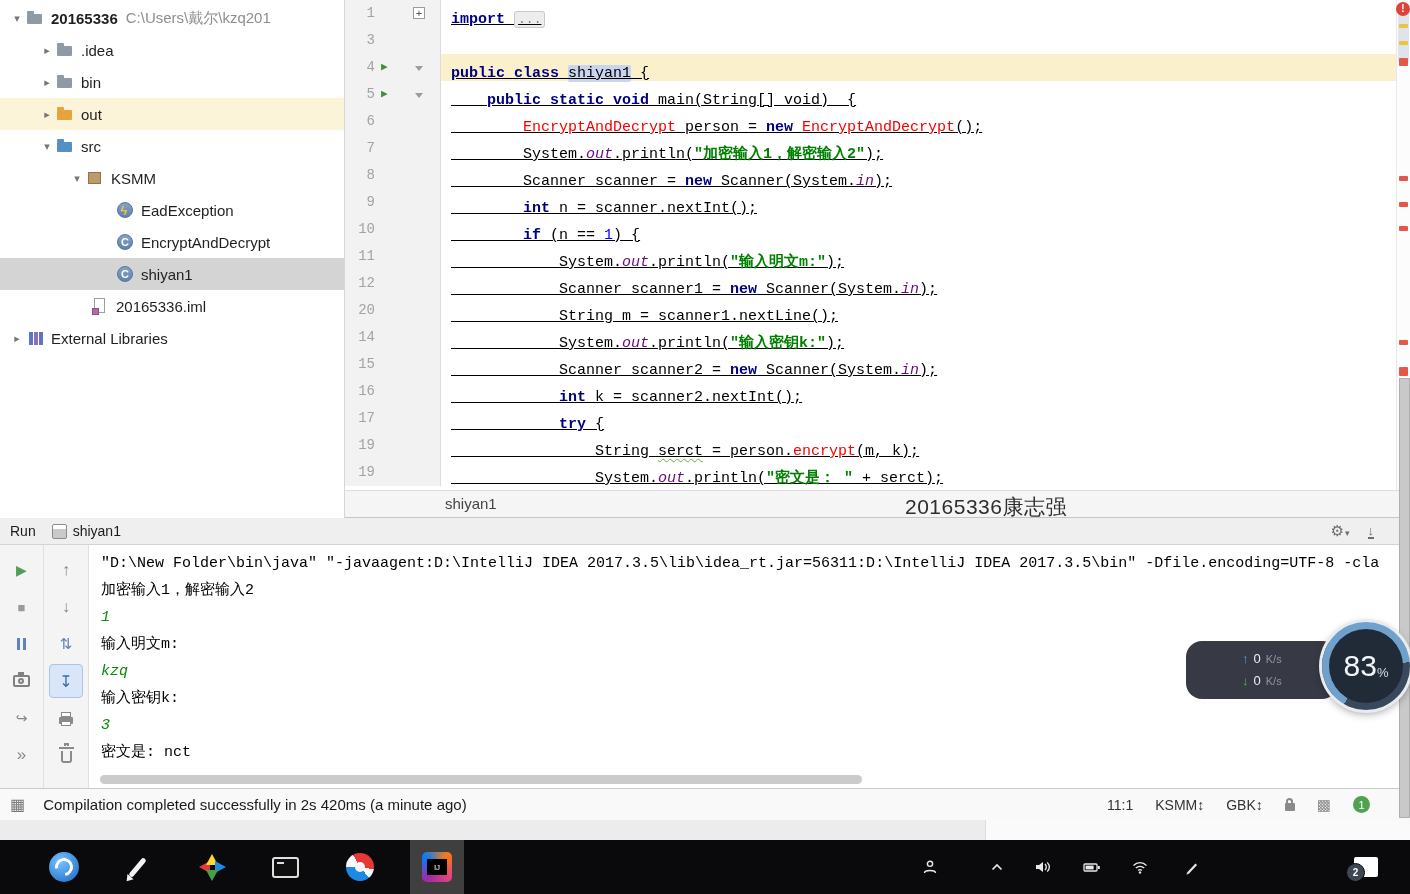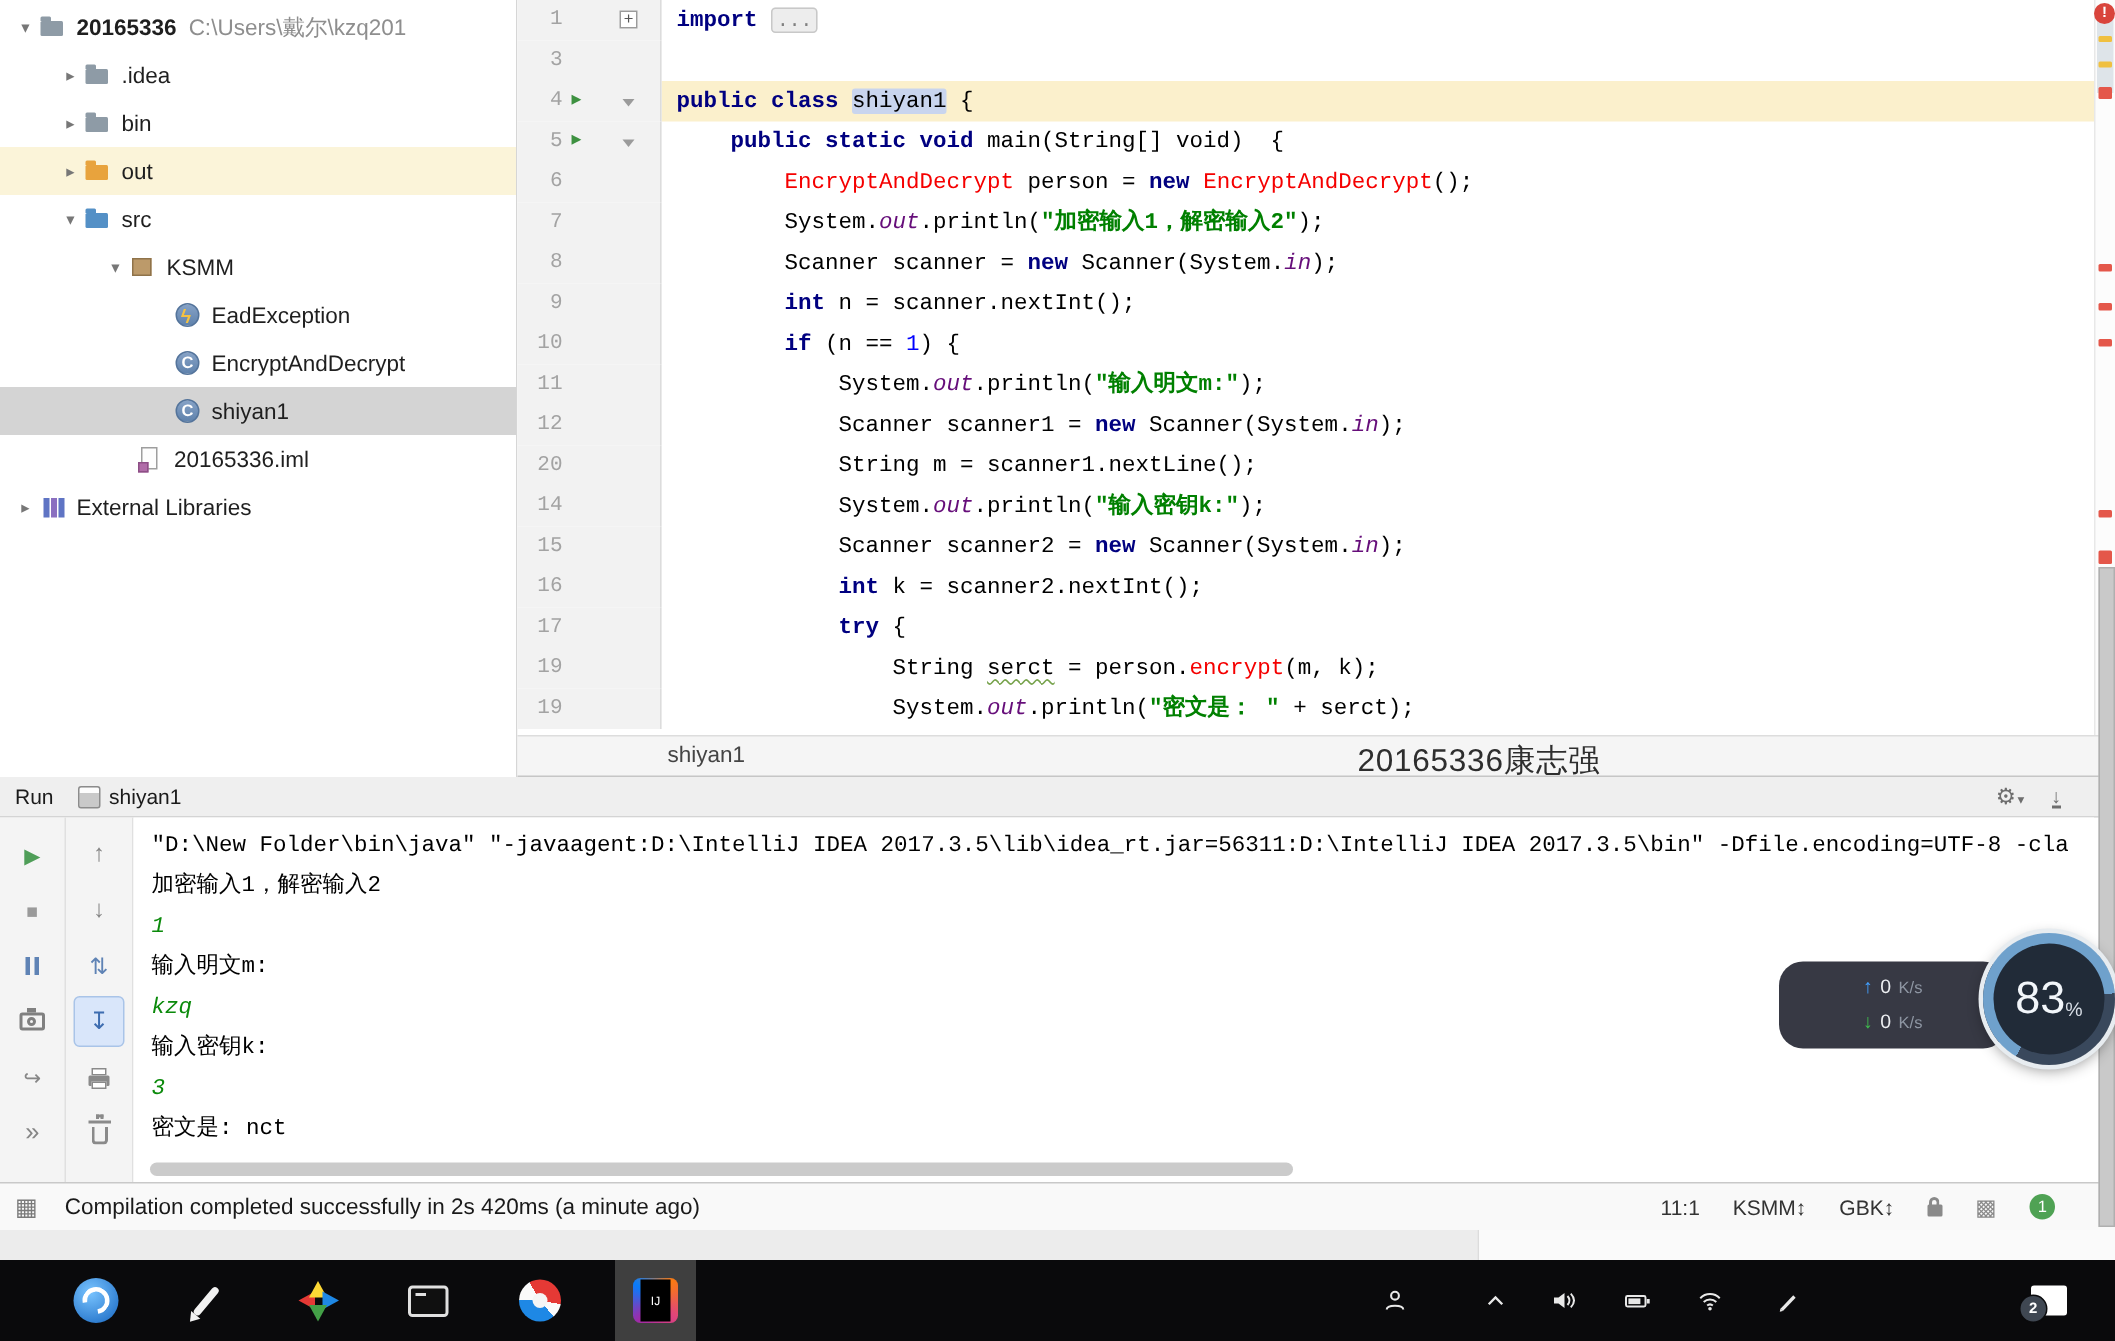--- a/index.html
+++ b/index.html
@@ -39,21 +39,21 @@
   
   .editor{position:absolute;left:345px;top:0;width:1051px;height:490px;background:#fff;overflow:hidden;
           font-family:"Liberation Mono",monospace;font-size:15px;}
   .cl{display:flex;height:27px;white-space:pre;}
   .gut{flex:none;width:96px;background:#F2F2F2;border-right:1px solid #DCDCDC;position:relative;box-sizing:border-box;}
   .lnum{position:absolute;left:0;top:0;width:30px;text-align:right;color:#A3A3A3;font-size:14px;line-height:27px;}
   .runA{position:absolute;left:36px;top:0;line-height:27px;font-size:11px;color:#3D9140;}
   .fplus{position:absolute;left:68px;top:7px;width:12px;height:12px;border:1px solid #9B9B9B;background:#fff;color:#555;
          font-size:11px;line-height:11px;text-align:center;font-family:"Liberation Sans",sans-serif;box-sizing:border-box;}
   .farrow{position:absolute;left:70px;top:12px;width:0;height:0;border-left:4px solid transparent;border-right:4px solid transparent;border-top:5px solid #9B9B9B;}
-  .ct{flex:1;padding-left:10px;line-height:27px;color:#000;}
+  .ct{flex:1;padding-left:10px;line-height:39px;color:#000;text-decoration:underline;}
   .ct.hlline{background:#FBF0CC;}
   .tk-kw{color:#000080;font-weight:bold;}
   .tk-str{color:#008000;font-weight:bold;}
   .tk-num{color:#0000FF;}
   .tk-field{color:#660E7A;font-style:italic;}
   .tk-err{color:#F50000;}
   .tk-typo{text-decoration:underline wavy 1px #76A24B;text-underline-offset:3px;}
   .tk-sel{background:#C9D5EE;border-radius:2px;}
   .tk-fold{background:#EDEDED;border:1px solid #C8C8C8;border-radius:3px;color:#808080;padding:0 3px;font-size:13px;}
   .tk-p{color:#000;}
@@ -151,21 +151,21 @@
   .pw2{left:7px;top:0;border-left:6px solid transparent;border-right:6px solid transparent;border-bottom:11px solid #FDD835;}
   .pw3{right:0;top:7px;border-top:6px solid transparent;border-bottom:6px solid transparent;border-left:11px solid #1E88E5;}
   .pw4{left:7px;bottom:0;border-left:6px solid transparent;border-right:6px solid transparent;border-top:11px solid #43A047;}
   .ic-cmd{width:27px;height:21px;background:#101010;border:2px solid #E0E0E0;border-radius:3px;position:relative;box-sizing:border-box;}
   .ic-cmd::before{content:"";position:absolute;left:3px;top:3px;width:7px;height:2px;background:#E0E0E0;}
   .ic-swirl{width:28px;height:28px;border-radius:50%;position:relative;
             background:conic-gradient(from -30deg,#E53935 0 130deg,#FAFAFA 130deg 170deg,#1E88E5 170deg 300deg,#FAFAFA 300deg 360deg);}
   .ic-swirl::after{content:"";position:absolute;inset:9px;background:#F5F5F5;border-radius:50%;}
   .ic-idea{width:30px;height:30px;border-radius:5px;display:flex;align-items:center;justify-content:center;
            background:conic-gradient(from 40deg,#F97A12,#E0447C,#9F2AA7,#087CFA,#F97A12);}
-  .ic-idea .inner{width:20px;height:28px;background:#000;display:flex;align-items:center;justify-content:center;
+  .ic-idea .inner{width:20px;height:16px;background:#000;display:flex;align-items:center;justify-content:center;
                   color:#fff;font-size:8px;font-weight:normal;}
   .tray-cell{position:absolute;top:0;width:44px;height:54px;display:flex;align-items:center;justify-content:center;}
   .clock{position:absolute;left:1222px;top:0;width:104px;height:54px;display:flex;flex-direction:column;justify-content:center;
          color:#fff;text-align:right;font-size:15px;line-height:19px;padding-right:4px;box-sizing:border-box;}
   .notif{position:absolute;left:1338px;top:0;width:56px;height:54px;display:flex;align-items:center;justify-content:center;}
   .notif-box{width:24px;height:20px;background:#fff;border-radius:2px;position:relative;}
   .notif-badge{position:absolute;left:-8px;bottom:-5px;width:17px;height:17px;border-radius:50%;background:#3F4752;
                color:#fff;font-size:10px;font-weight:bold;display:flex;align-items:center;justify-content:center;border:1px solid #0A0A0C;}
 </style>
 </head>

